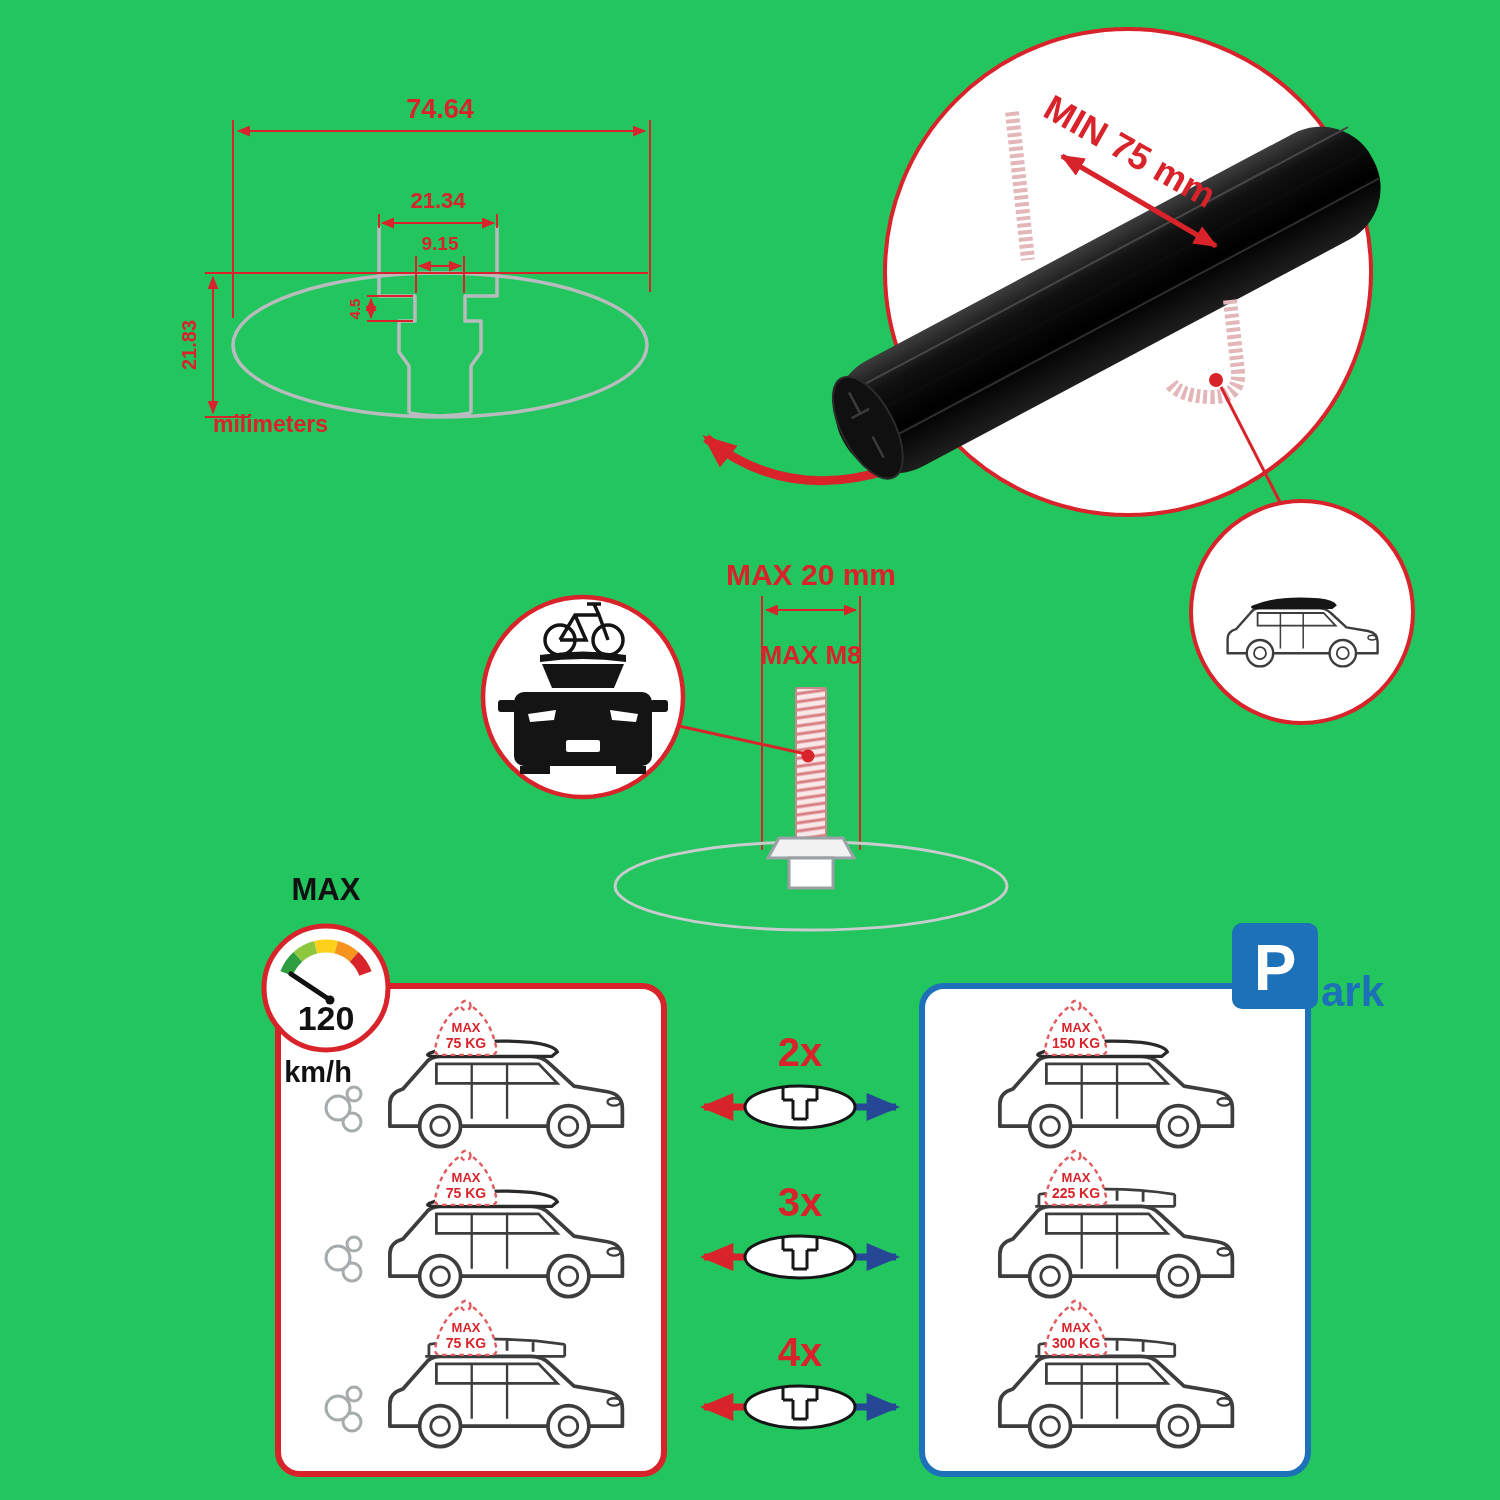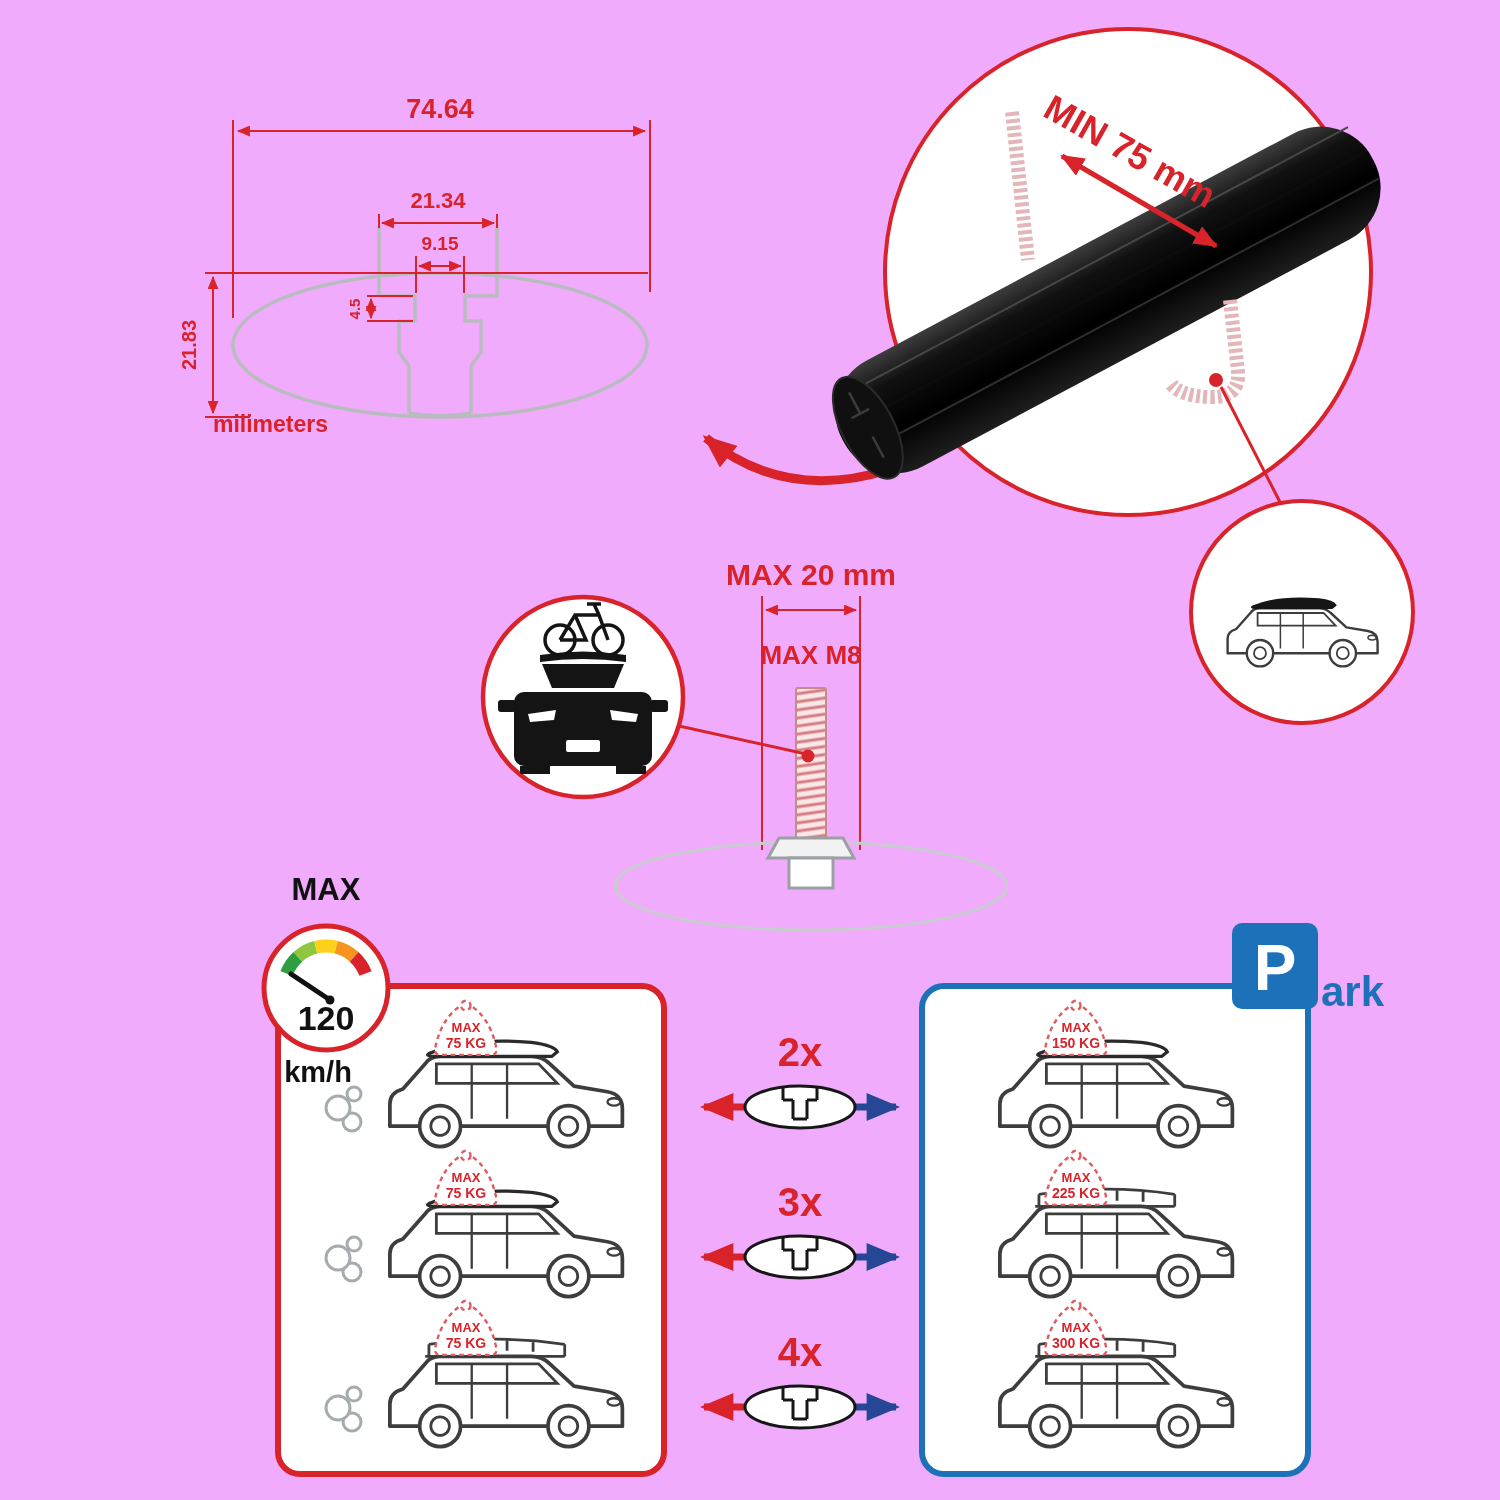--- a/index.html
+++ b/index.html
@@ -1,16 +1,16 @@
 <!DOCTYPE html>
 <html><head>
 <meta charset="utf-8">
 <style>
   html,body{margin:0;padding:0;background:#fff;}
-  #stage{position:relative;width:1500px;height:1500px;background:#f0abfc;overflow:hidden;
+  #stage{position:relative;width:1500px;height:1500px;background:#22c55e;overflow:hidden;
          font-family:"Liberation Sans",sans-serif;}
   svg{position:absolute;left:0;top:0;}
   svg text{font-family:"Liberation Sans",sans-serif;font-weight:700;}
   .dim{stroke:#d8232a;stroke-width:2;fill:none;}
   .dt{fill:#d8232a;}
   .gline{stroke:#b9bcbe;stroke-width:3.5;fill:none;stroke-linejoin:round;}
   .blk{fill:#141414;}
 </style>
 </head>
 <body>

